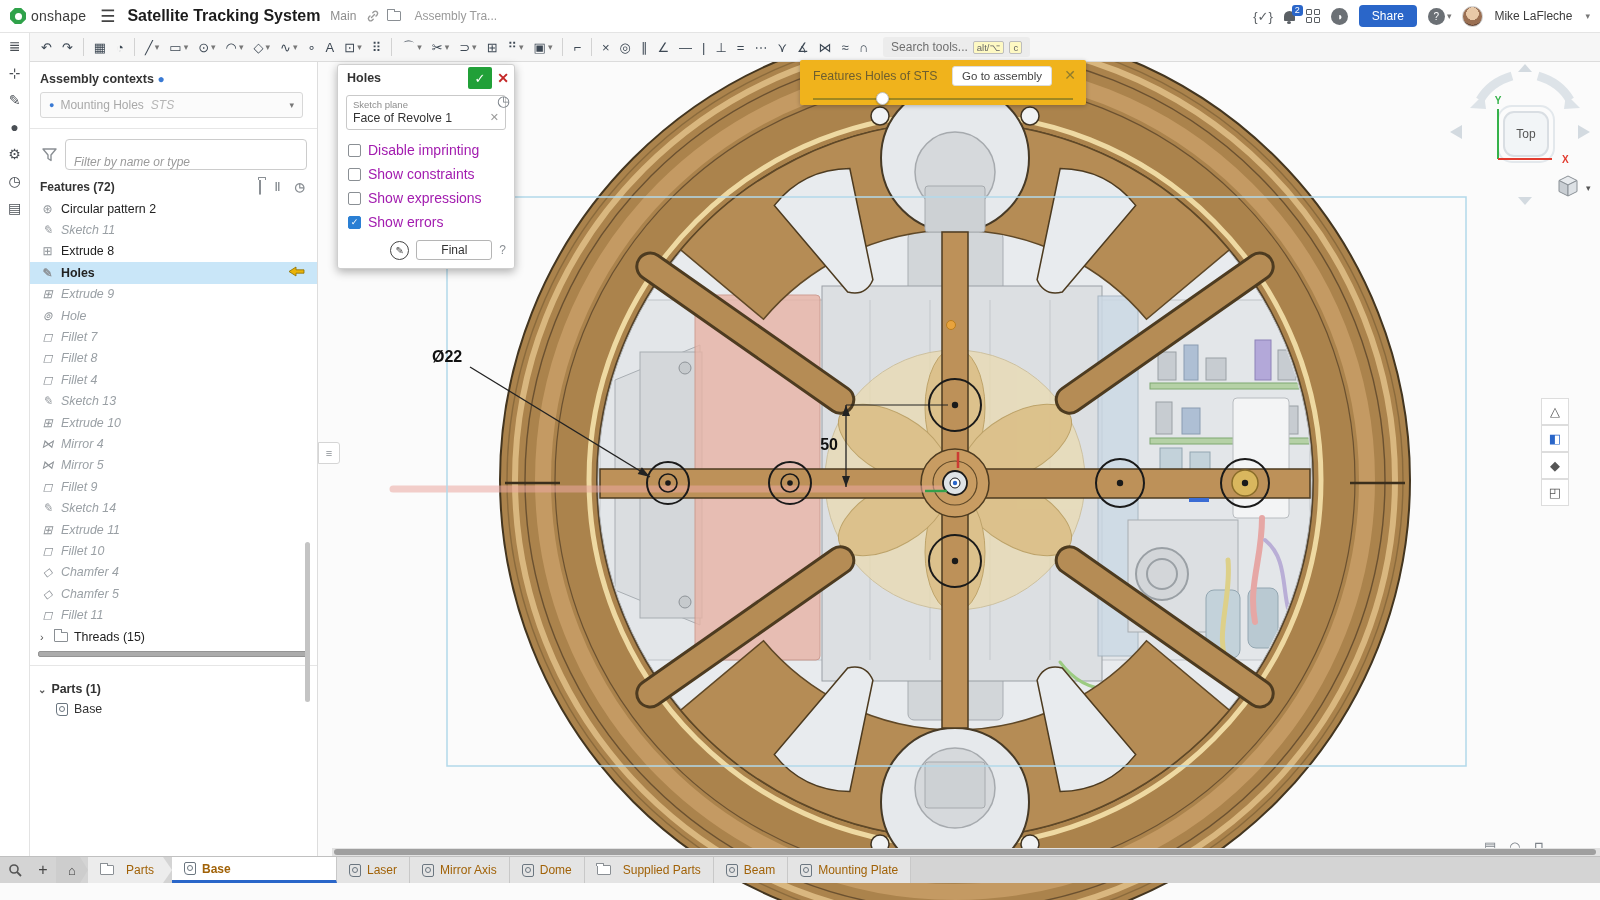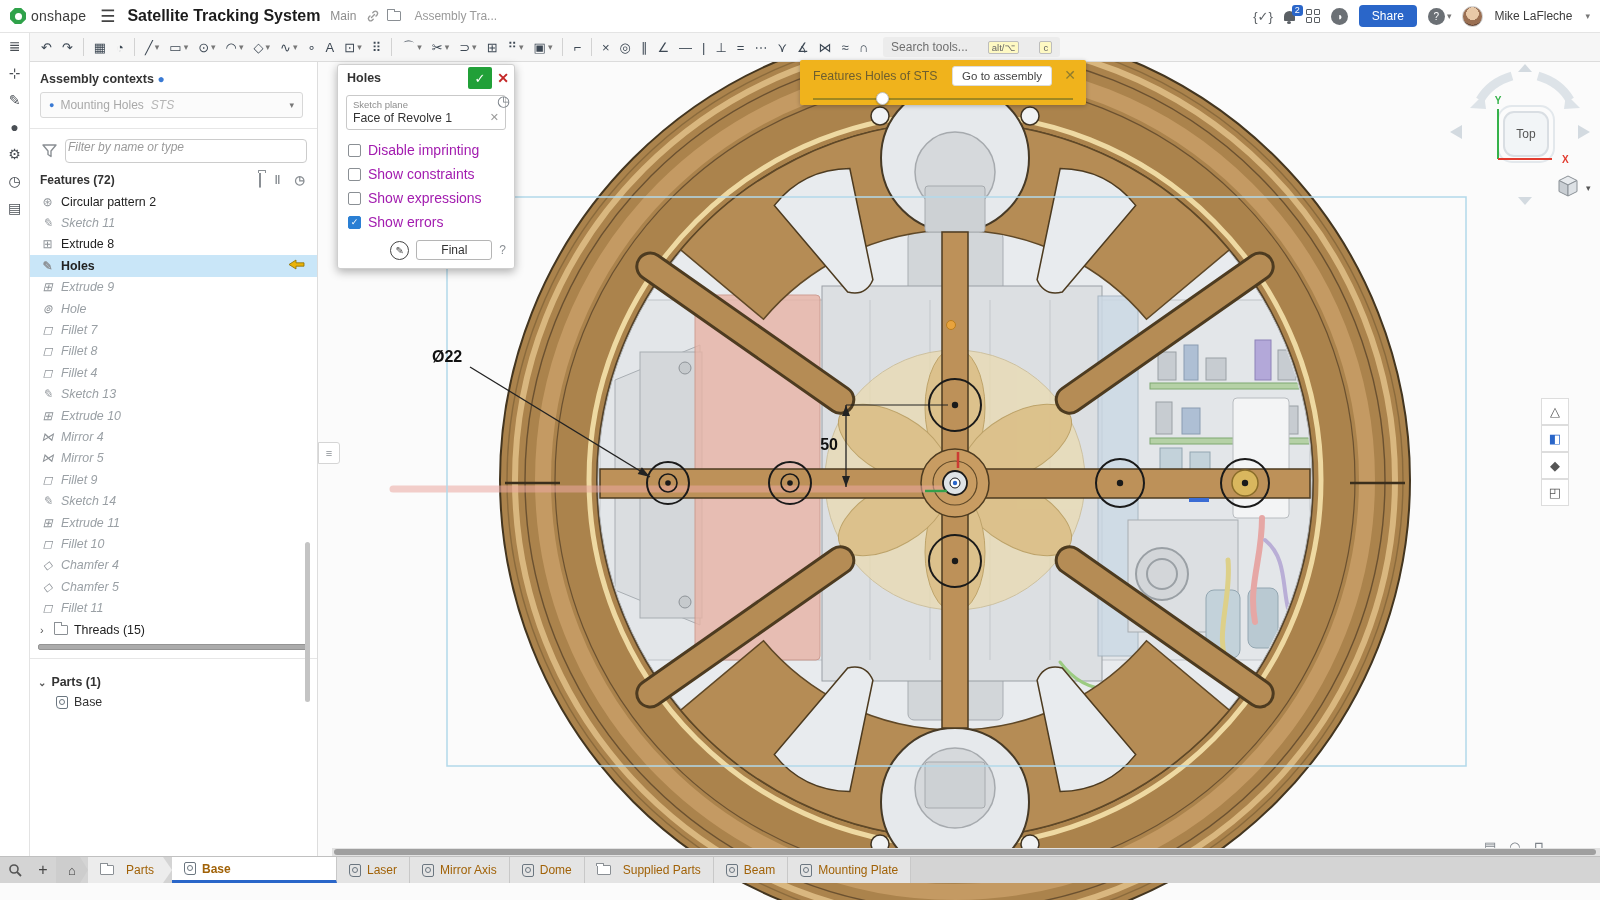--- a/index.html
+++ b/index.html
@@ -27,38 +27,38 @@
   .share-btn{background:#2a66c9;color:#fff;font-size:12px;padding:4px 13px;border-radius:4px;border:none;cursor:pointer}
   .caret{font-size:9px;color:#777;margin-left:2px}
   .avatar{width:21px;height:21px;border-radius:50%;background:radial-gradient(circle at 50% 35%,#e8c9a8 0 40%,#9a6f52 41% 70%,#6b4a38 71%);border:1px solid #ccc}
   .user-name{font-size:12px;color:#3c3c3c}
 
   
   #toolbar{position:absolute;left:30px;top:33px;width:1570px;height:29px;background:#f6f6f6;border-bottom:1px solid #dcdcdc;display:flex;align-items:center;padding:0 6px;z-index:30}
   .tb-btn{display:inline-flex;align-items:center;padding:2px 4px;margin:0 1px;color:#3d4854;font-size:13px;border-radius:3px;cursor:pointer}
   .tb-g{pointer-events:none}
   .tb-sep{width:1px;height:18px;background:#d2d2d2;margin:0 5px}
-  #tool-search{margin-left:10px;background:#ececec;border-radius:3px;display:flex;align-items:center;padding:3px 8px;gap:20px;cursor:text}
+  #tool-search{margin-left:10px;background:#ececec;border-radius:3px;display:flex;align-items:center;padding:3px 8px;gap:5px;cursor:text}
   #tool-search .ph{color:#6f6f6f;font-size:12px}
   kbd{border:1px solid #bdbdbd;background:#fef9c3;border-radius:2px;font-family:"Liberation Sans",sans-serif;font-size:9.5px;padding:0 3px;color:#666}
 
   
   #left-strip{position:absolute;left:0;top:33px;width:30px;height:823px;background:#fff;border-right:1px solid #e3e3e3;display:flex;flex-direction:column;align-items:center;padding-top:6px;gap:13px;z-index:30}
   .ls-btn{color:#4a4f55;font-size:14px;cursor:pointer;line-height:1}
 
   
   #left-panel{position:absolute;left:30px;top:62px;width:288px;height:794px;background:#fff;border-right:1px solid #ddd;z-index:20}
   .lp-sec-title{font-weight:bold;font-size:12.5px;color:#333;padding:10px 0 6px 10px}
   .blue-dot{color:#3a7ad4;font-size:12px}
   #ctx-select{margin:0 14px 10px 10px;border:1px solid #d8d8d8;background:#fbfbfb;border-radius:3px;height:26px;display:flex;align-items:center;padding:0 8px;color:#a9a9a9;cursor:pointer}
   #ctx-select .sfx{font-style:italic;margin-left:7px;color:#b5b5b5}
   #ctx-select .caret{margin-left:auto}
   .lp-divider{height:1px;background:#e6e6e6;margin:2px 0 8px}
   #filter-row{display:flex;align-items:center;gap:8px;padding:2px 10px 8px 12px}
-  #filter-input{flex:1;border:1px solid #ccc;border-radius:4px;height:24px;display:flex;align-items:flex-start;padding:0 2px;color:#9a9a9a;font-style:italic;cursor:text;background:#fff}
+  #filter-input{flex:1;border:1px solid #ccc;border-radius:4px;height:31px;display:flex;align-items:flex-end;padding:0 8px;color:#9a9a9a;font-style:italic;cursor:text;background:#fff}
   #features-hdr{display:flex;align-items:center;padding:2px 12px 4px 10px;font-weight:bold;font-size:12px}
   #features-hdr .spacer{flex:1}
   .fh-ic{color:#8a8f94;font-size:12px;margin-left:14px;cursor:pointer}
   #feature-list{position:relative}
   .feat-row{display:flex;align-items:center;height:21.4px;padding-left:10px;font-size:12.4px;color:#222;cursor:pointer;position:relative}
   .feat-row .ficon{width:15px;color:#8e9398;font-size:12px;margin-right:6px;text-align:center}
   .feat-row.suppressed{color:#9aa0a5;font-style:italic}
   .feat-row.selected{background:#c9e6f8;font-weight:bold}
   .feat-row .exp{width:12px;color:#555;font-size:11px;margin-right:2px}
   .feat-row .roll{margin-left:auto;margin-right:12px}

